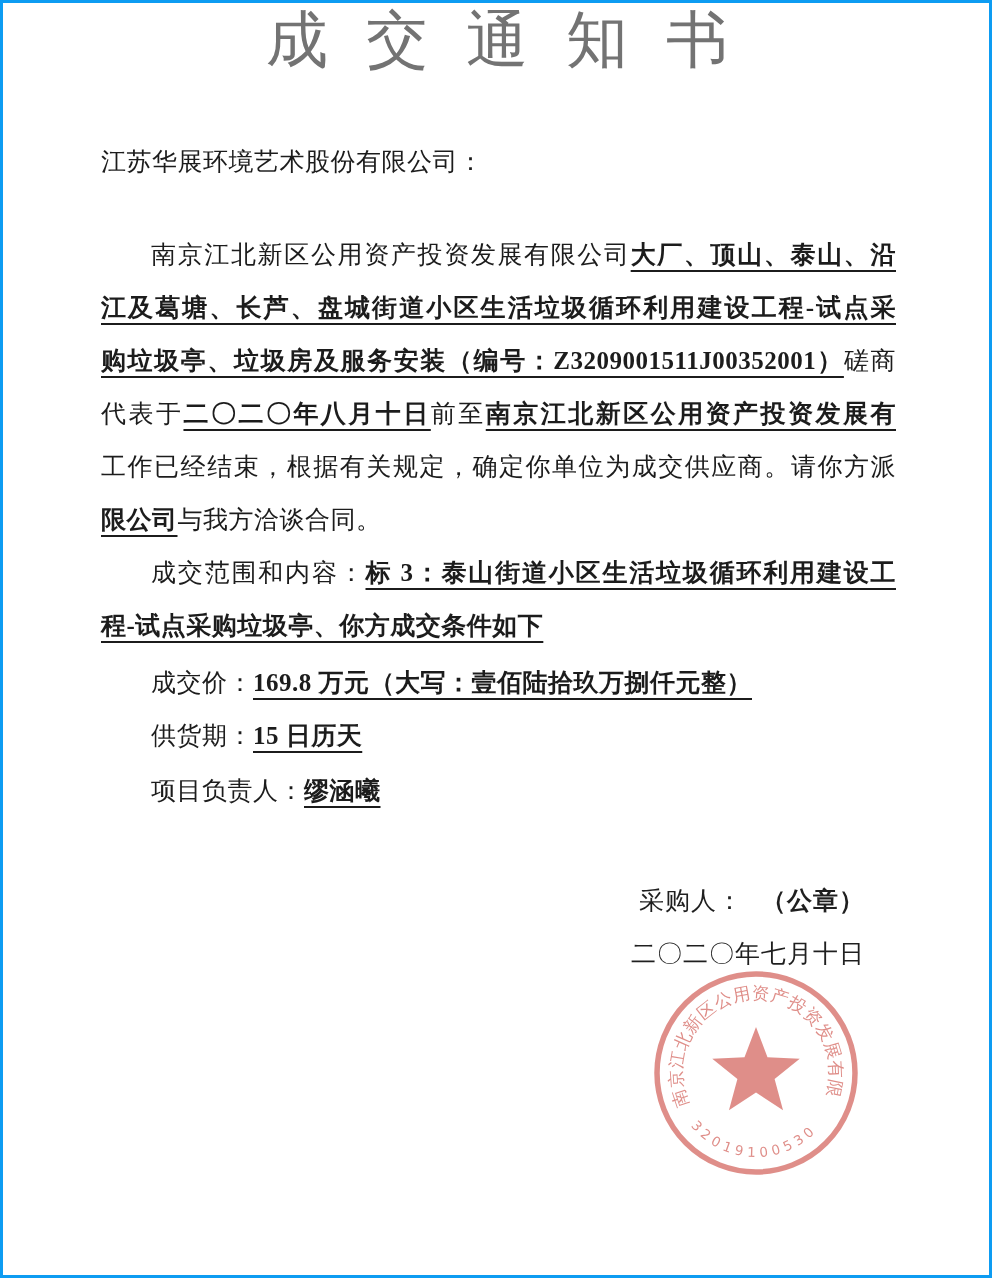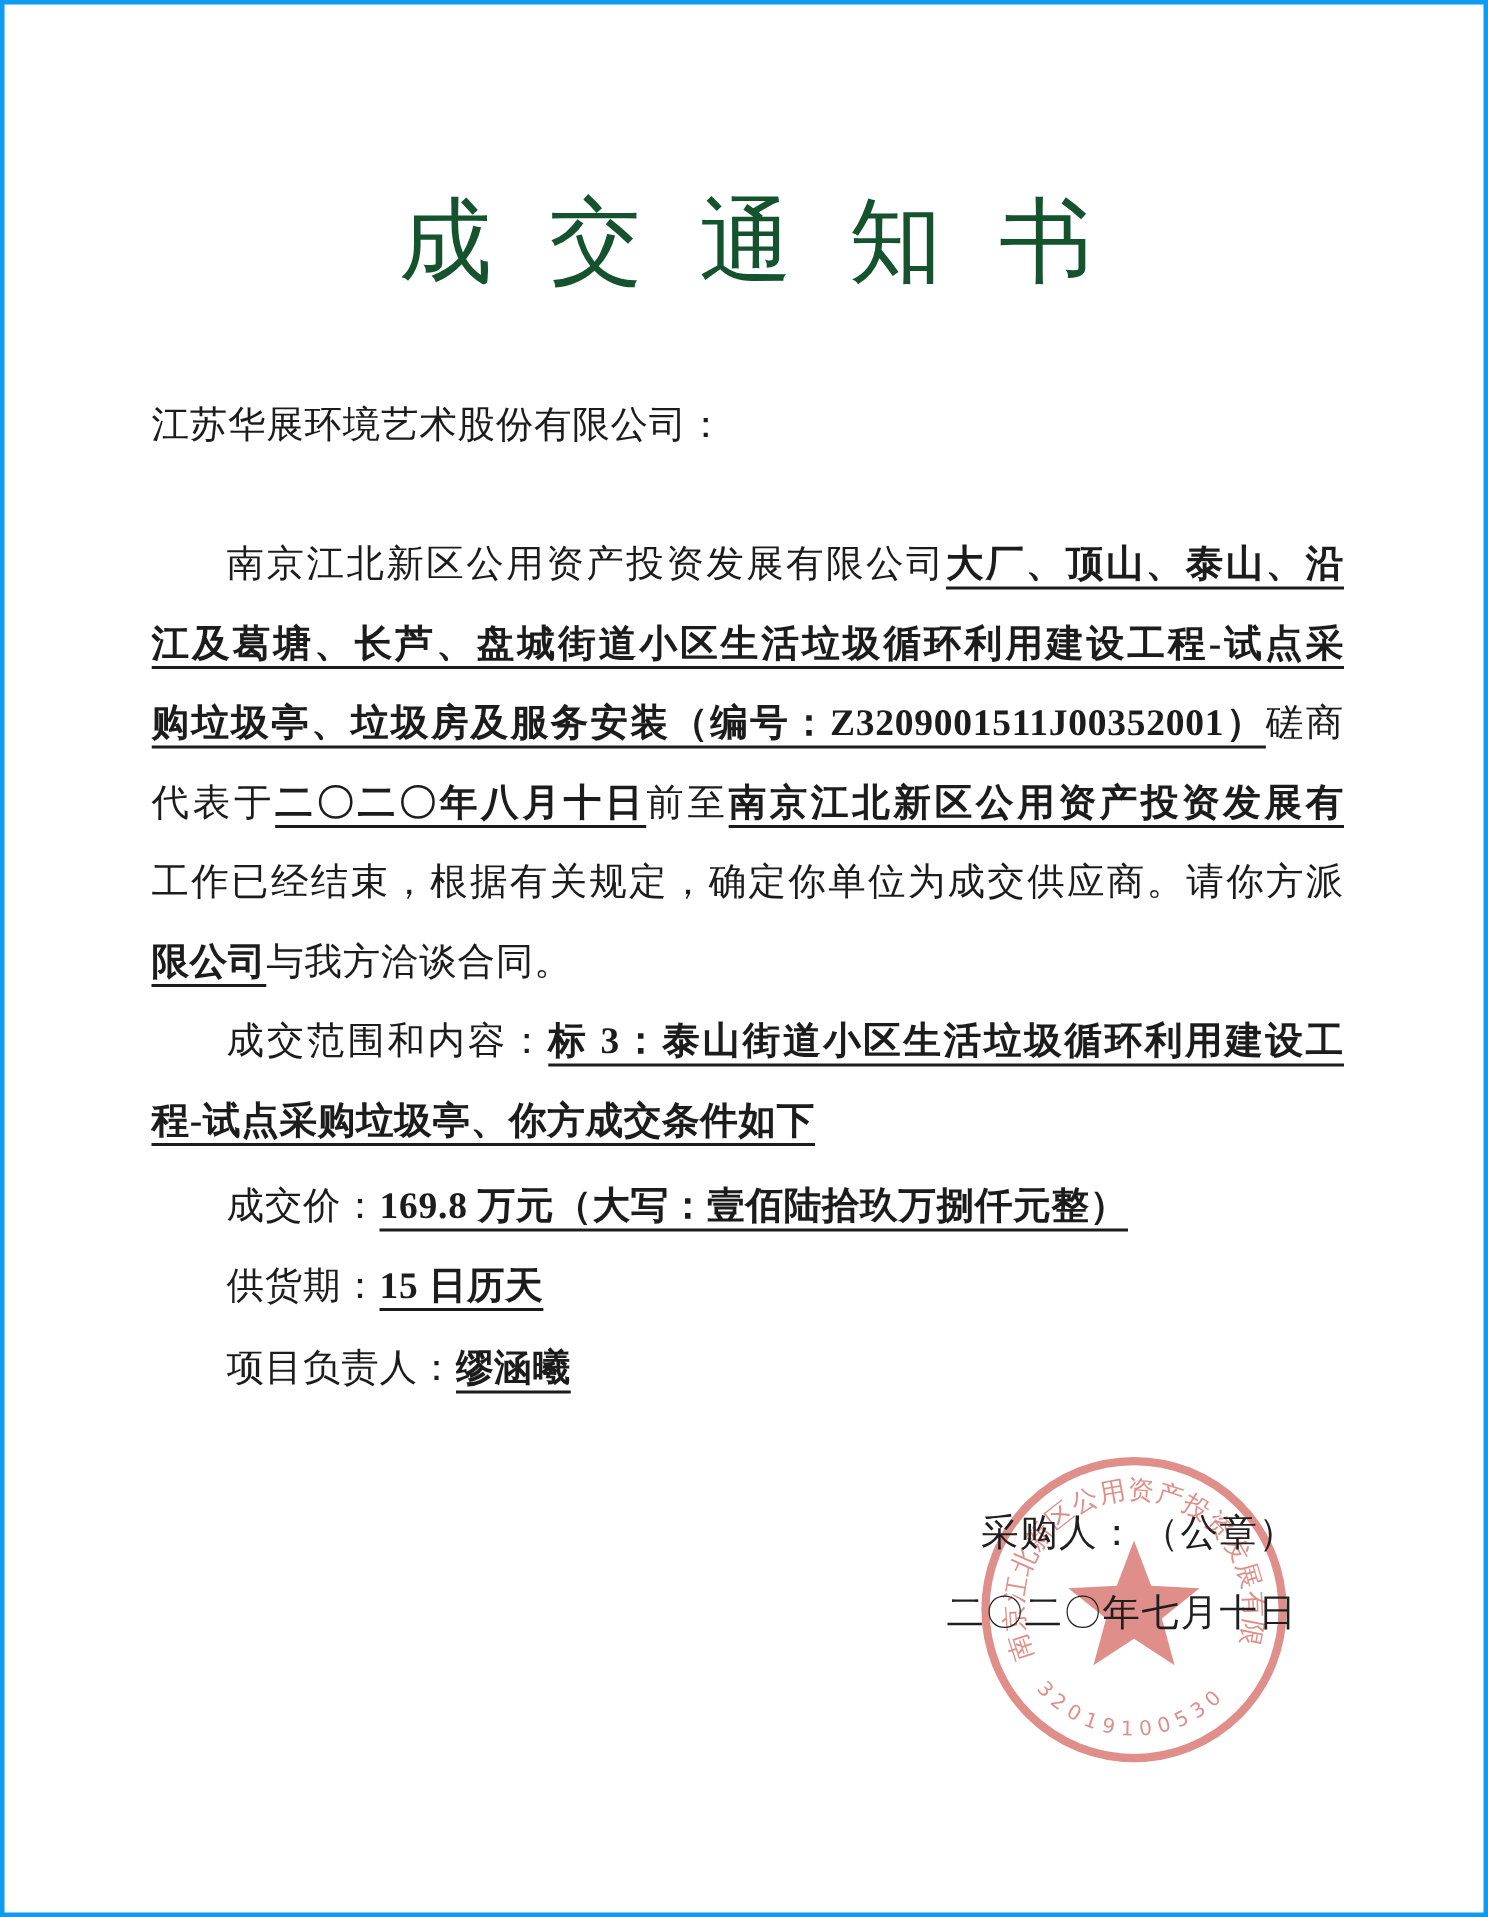--- a/index.html
+++ b/index.html
@@ -11,28 +11,27 @@
     width: 992px;
     height: 1278px;
     background: #ffffff;
     border: 3px solid #0d9cf2;
     overflow: hidden;
     color: #1f1f1f;
   }
 
   
   .title {
-    margin-top: 122px;
     font-size: 62px;
     font-weight: normal;
     line-height: 74px;
     letter-spacing: 38px;
     padding-left: 40px;
     text-align: center;
-    color: #14532d;
+    color: #737373;
     white-space: nowrap;
   }
 
   
   .docbody {
     padding-left: 98px;
     padding-right: 93px;
     color: #1c1c1c;
   }
 
@@ -68,21 +67,21 @@
 
   
   .sig {
     position: relative;
     z-index: 2;
     margin-top: 57px;
     padding-right: 124px;
     text-align: right;
   }
   .sig .ln { letter-spacing: 1px; }
-  .sealnote { margin-left: 3px; }
+  .sealnote { margin-left: 18px; font-weight: bold; }
 
   
   .seal {
     position: absolute;
     left: 641px;
     top: 958px;
     z-index: 1;
     opacity: 0.62;
   }
   .seal-company-text {

